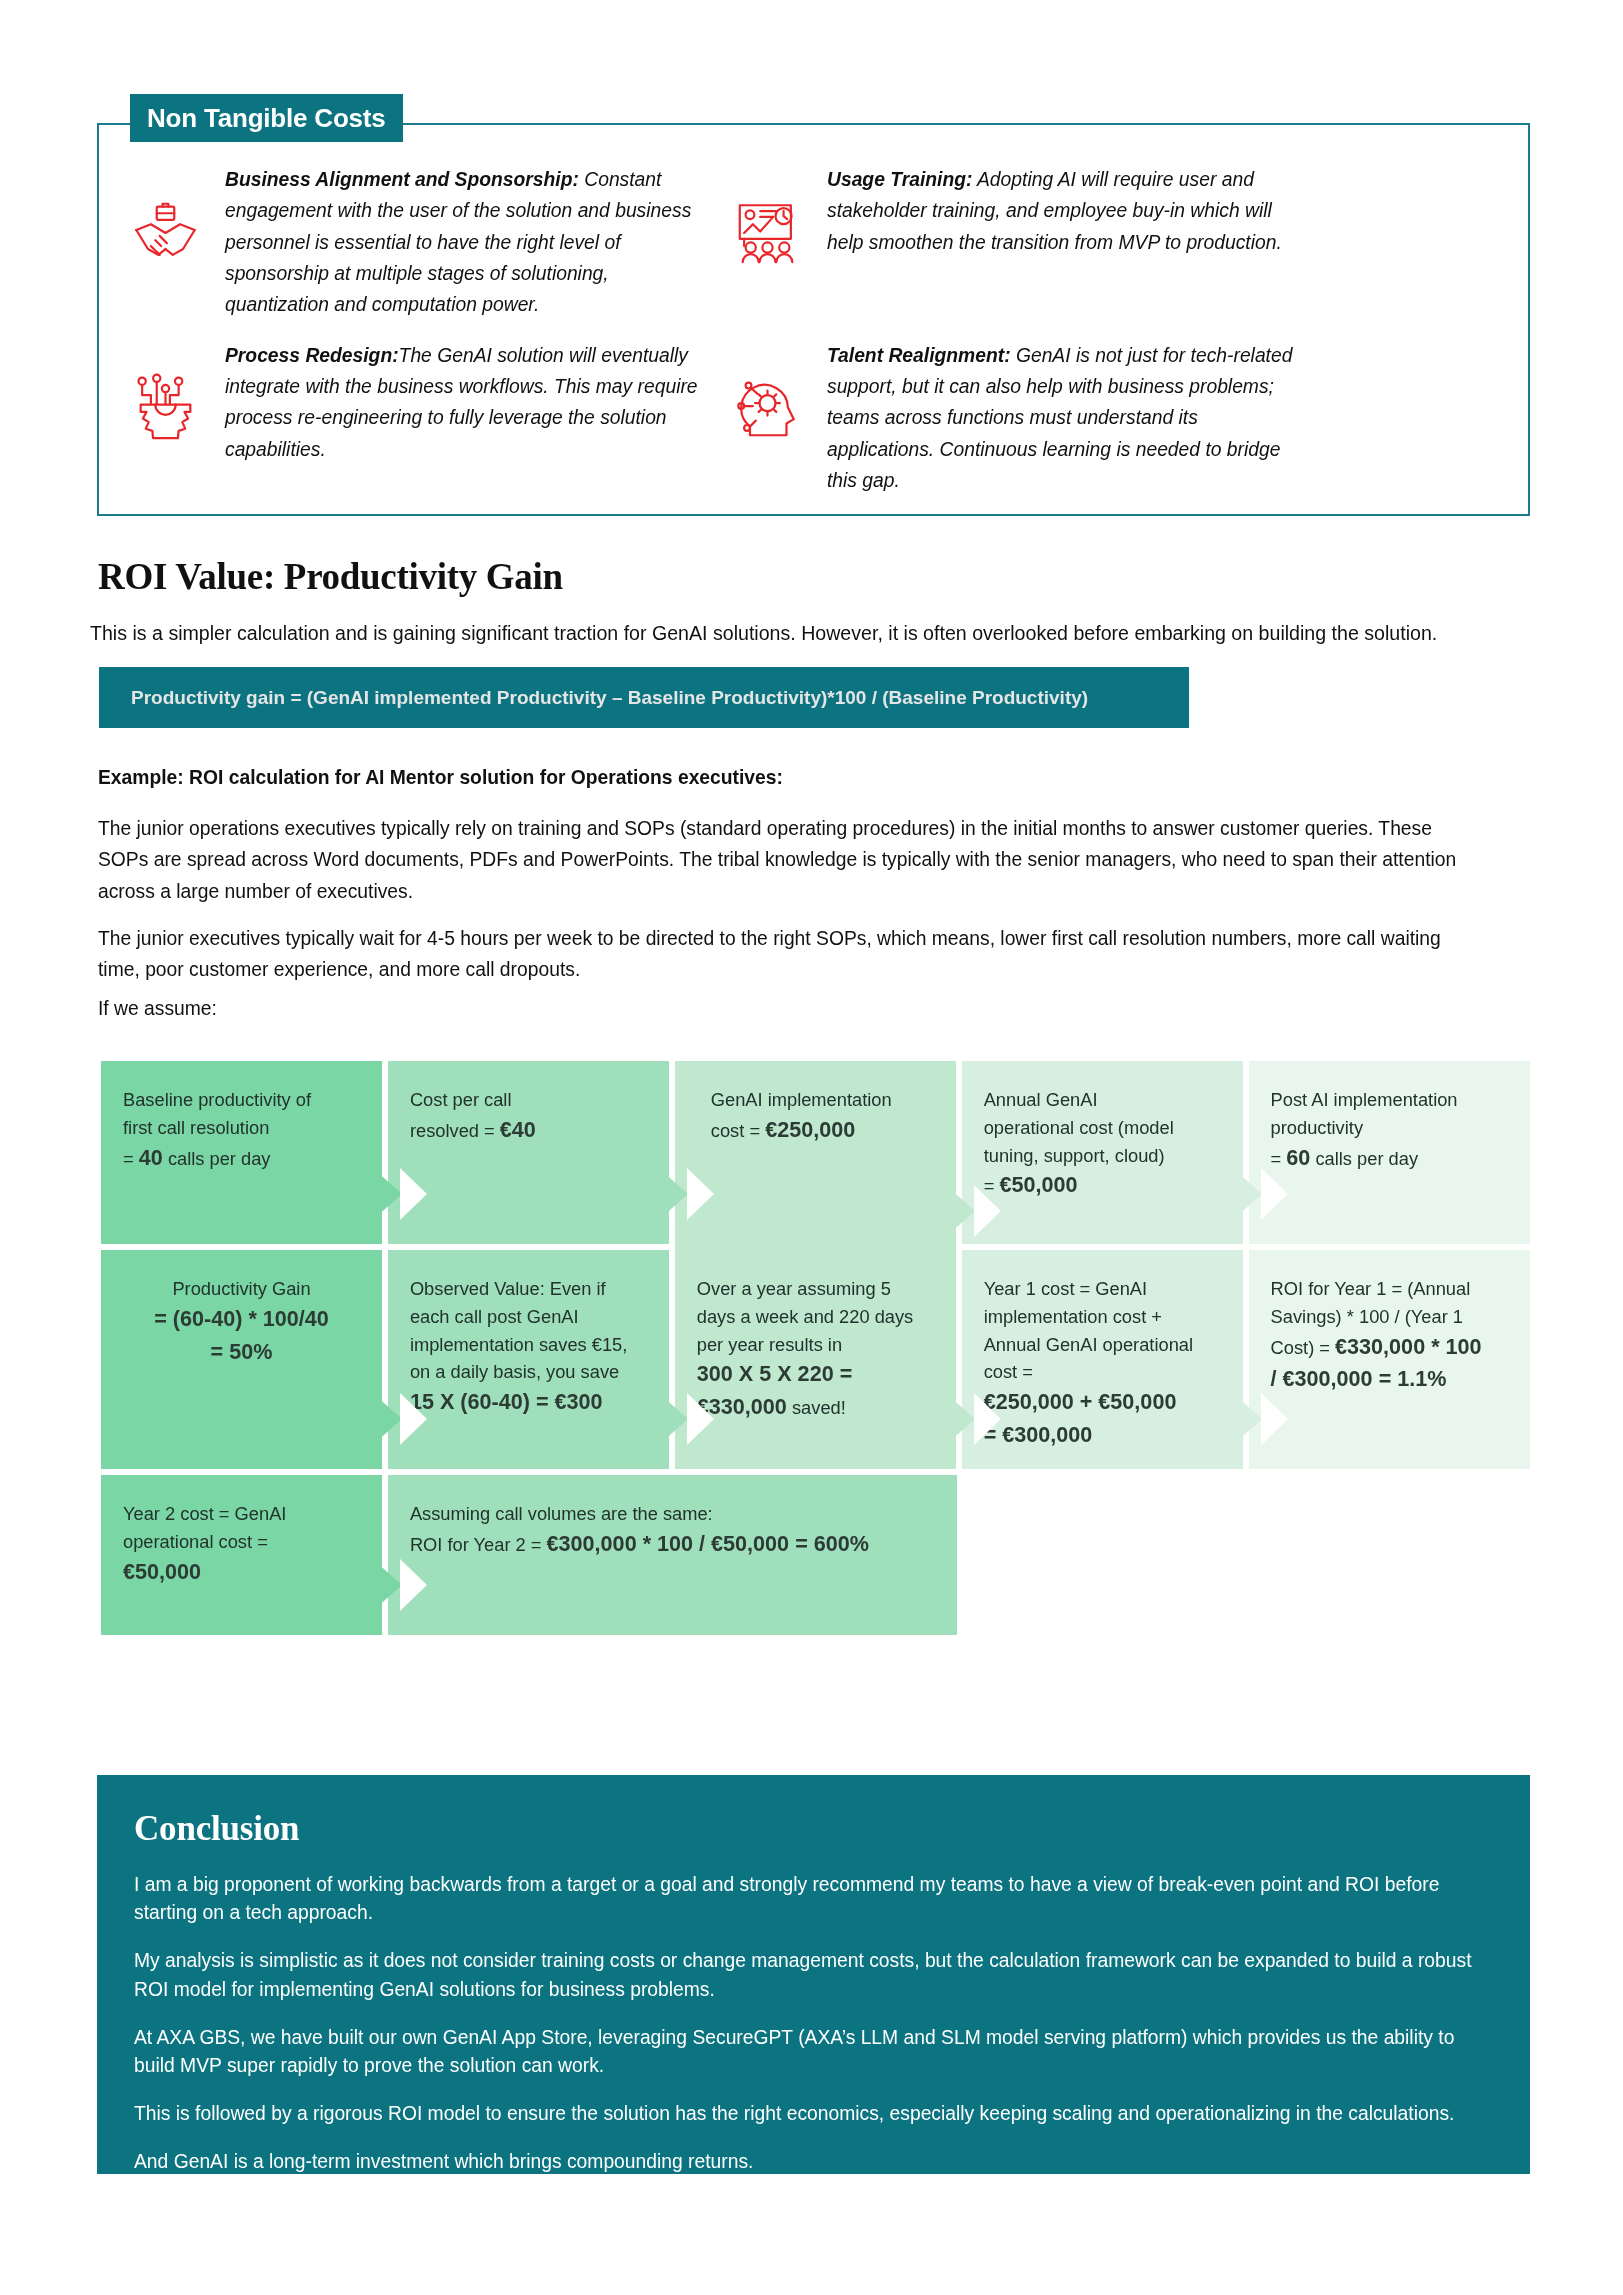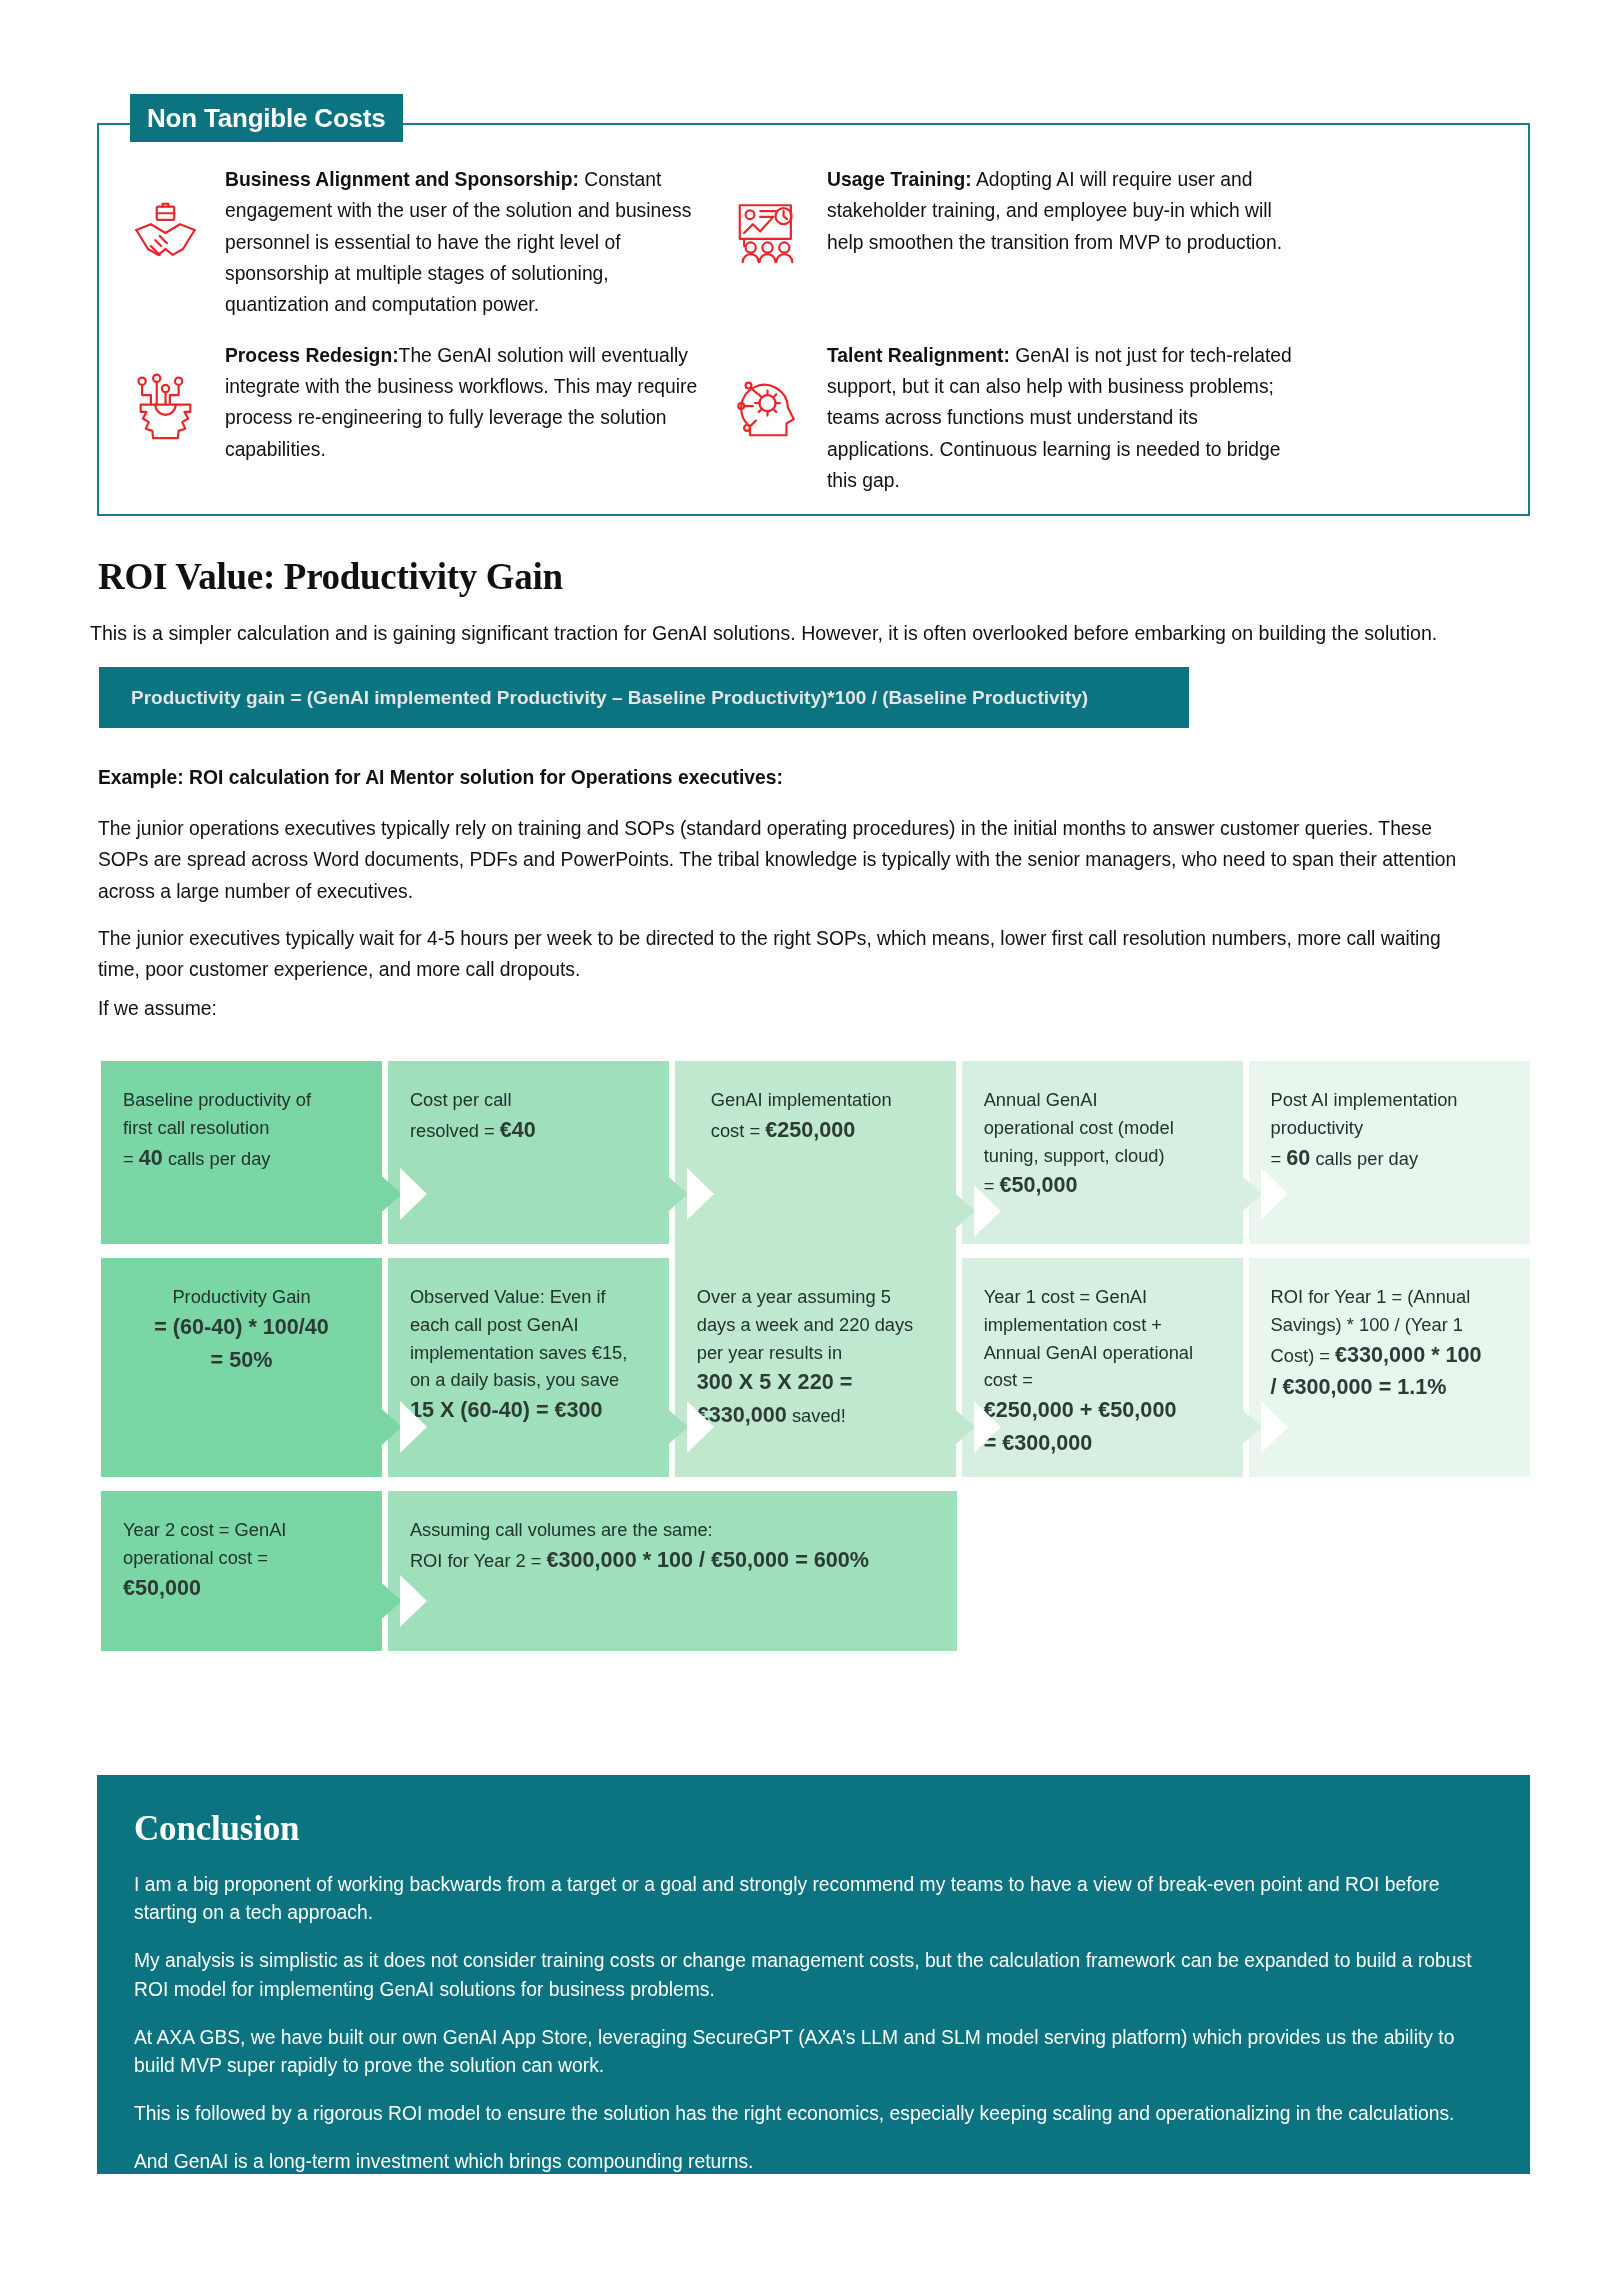--- a/index.html
+++ b/index.html
@@ -44,20 +44,21 @@
     left: 97px;
     top: 151px;
     width: 1230px;
     display: grid;
     grid-template-columns: 1fr 1fr;
     grid-template-rows: auto auto;
     column-gap: 26px;
     row-gap: 19.6px;
     padding: 13px 26px 0 26px;
     box-sizing: border-box;
+    font-style: italic;
   }
   .ntc-item {
     display: flex;
     align-items: flex-start;
     gap: 17px;
   }
   .ntc-icon {
     flex: 0 0 85px;
     width: 85px;
     height: 85px;
@@ -135,21 +136,21 @@
   
   .flow {
     position: absolute;
     left: 101px;
     width: 1430px;
   }
   .flow-row {
     position: relative;
     display: flex;
     gap: 5.9px;
-    margin-bottom: 14px;
+    margin-bottom: 6px;
   }
   .cell {
     position: relative;
     box-sizing: border-box;
     padding: 25px 22px 0 22px;
     font-size: 18.3px;
     line-height: 1.52;
     color: #21332c;
     overflow: visible;
   }

